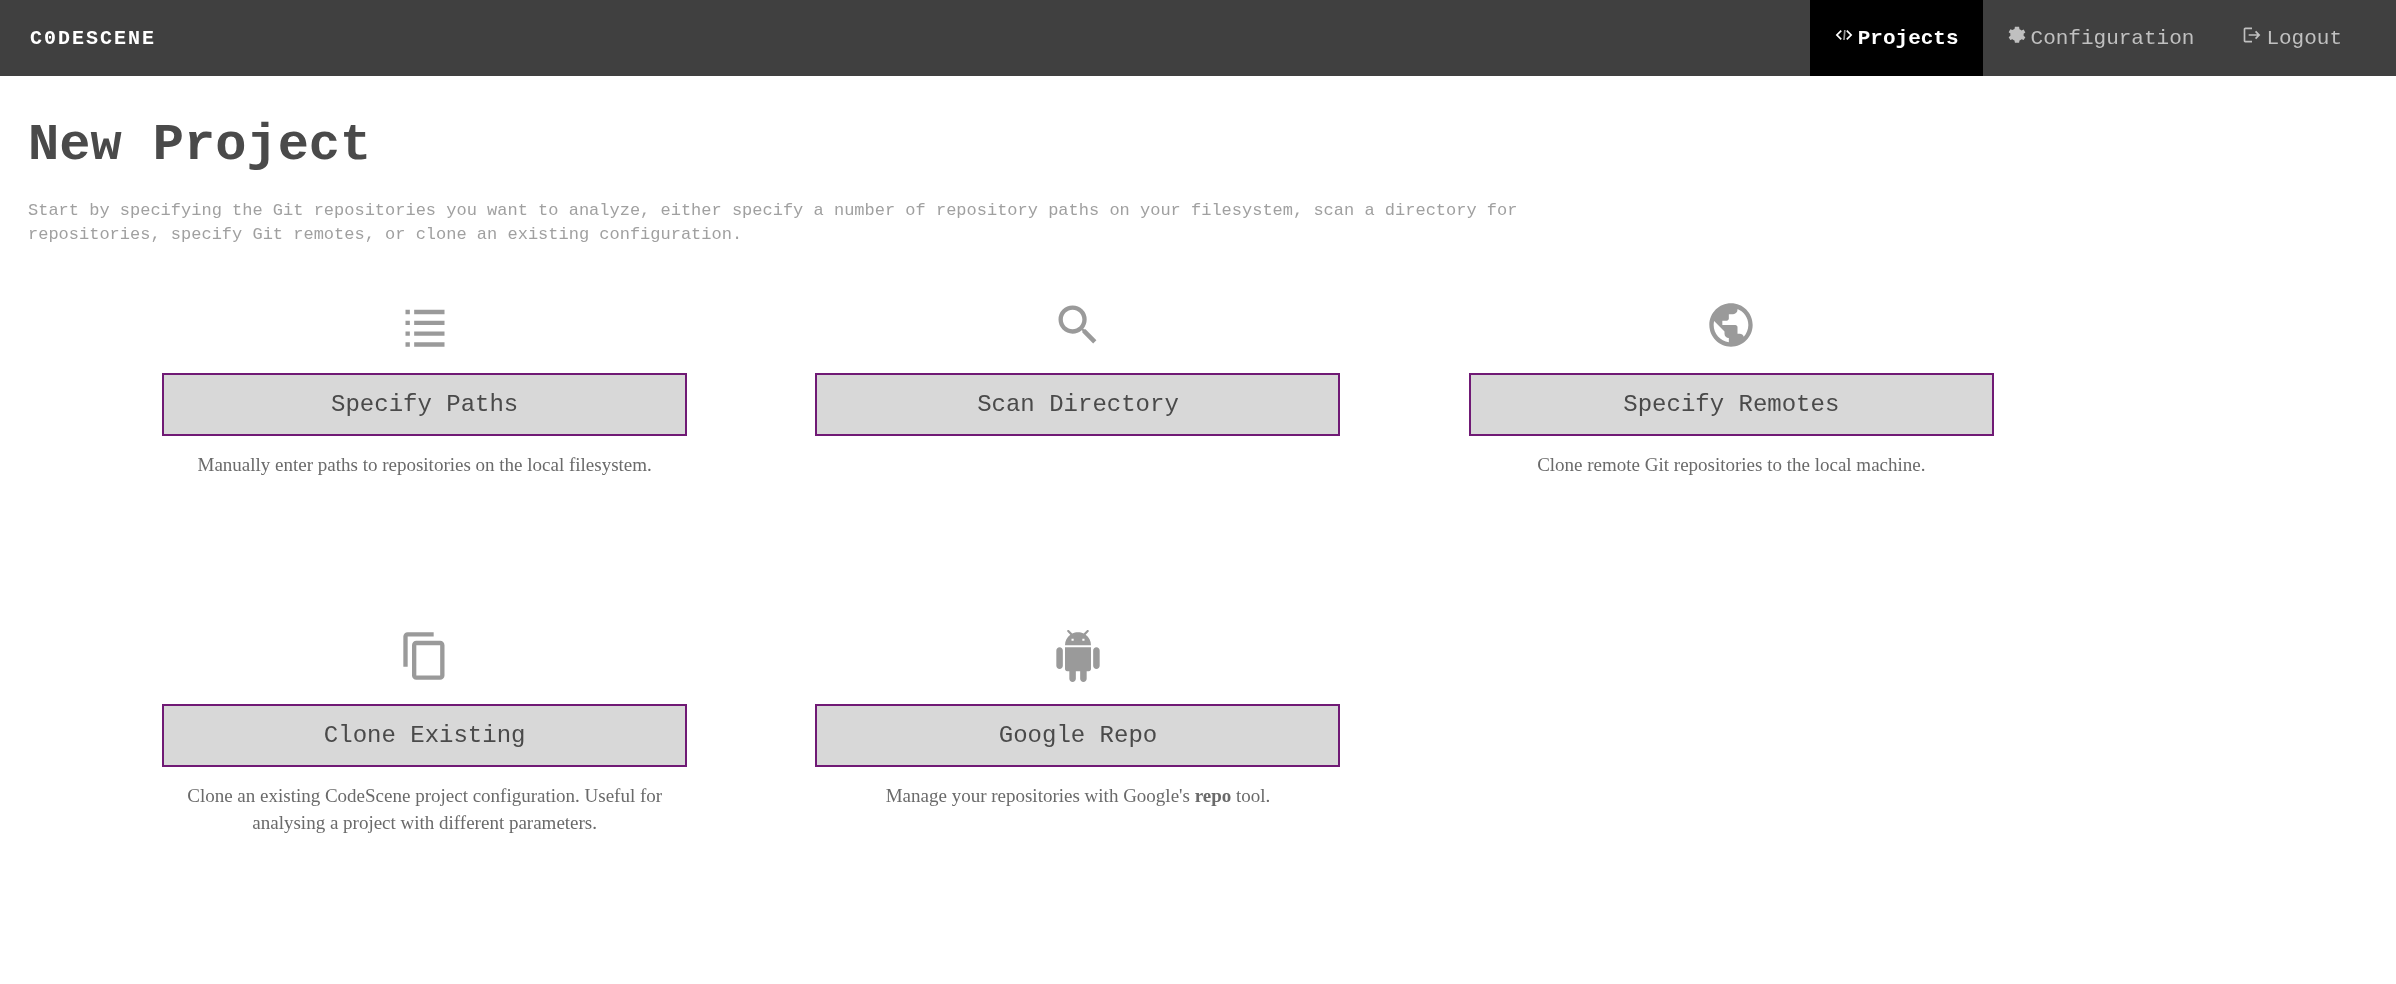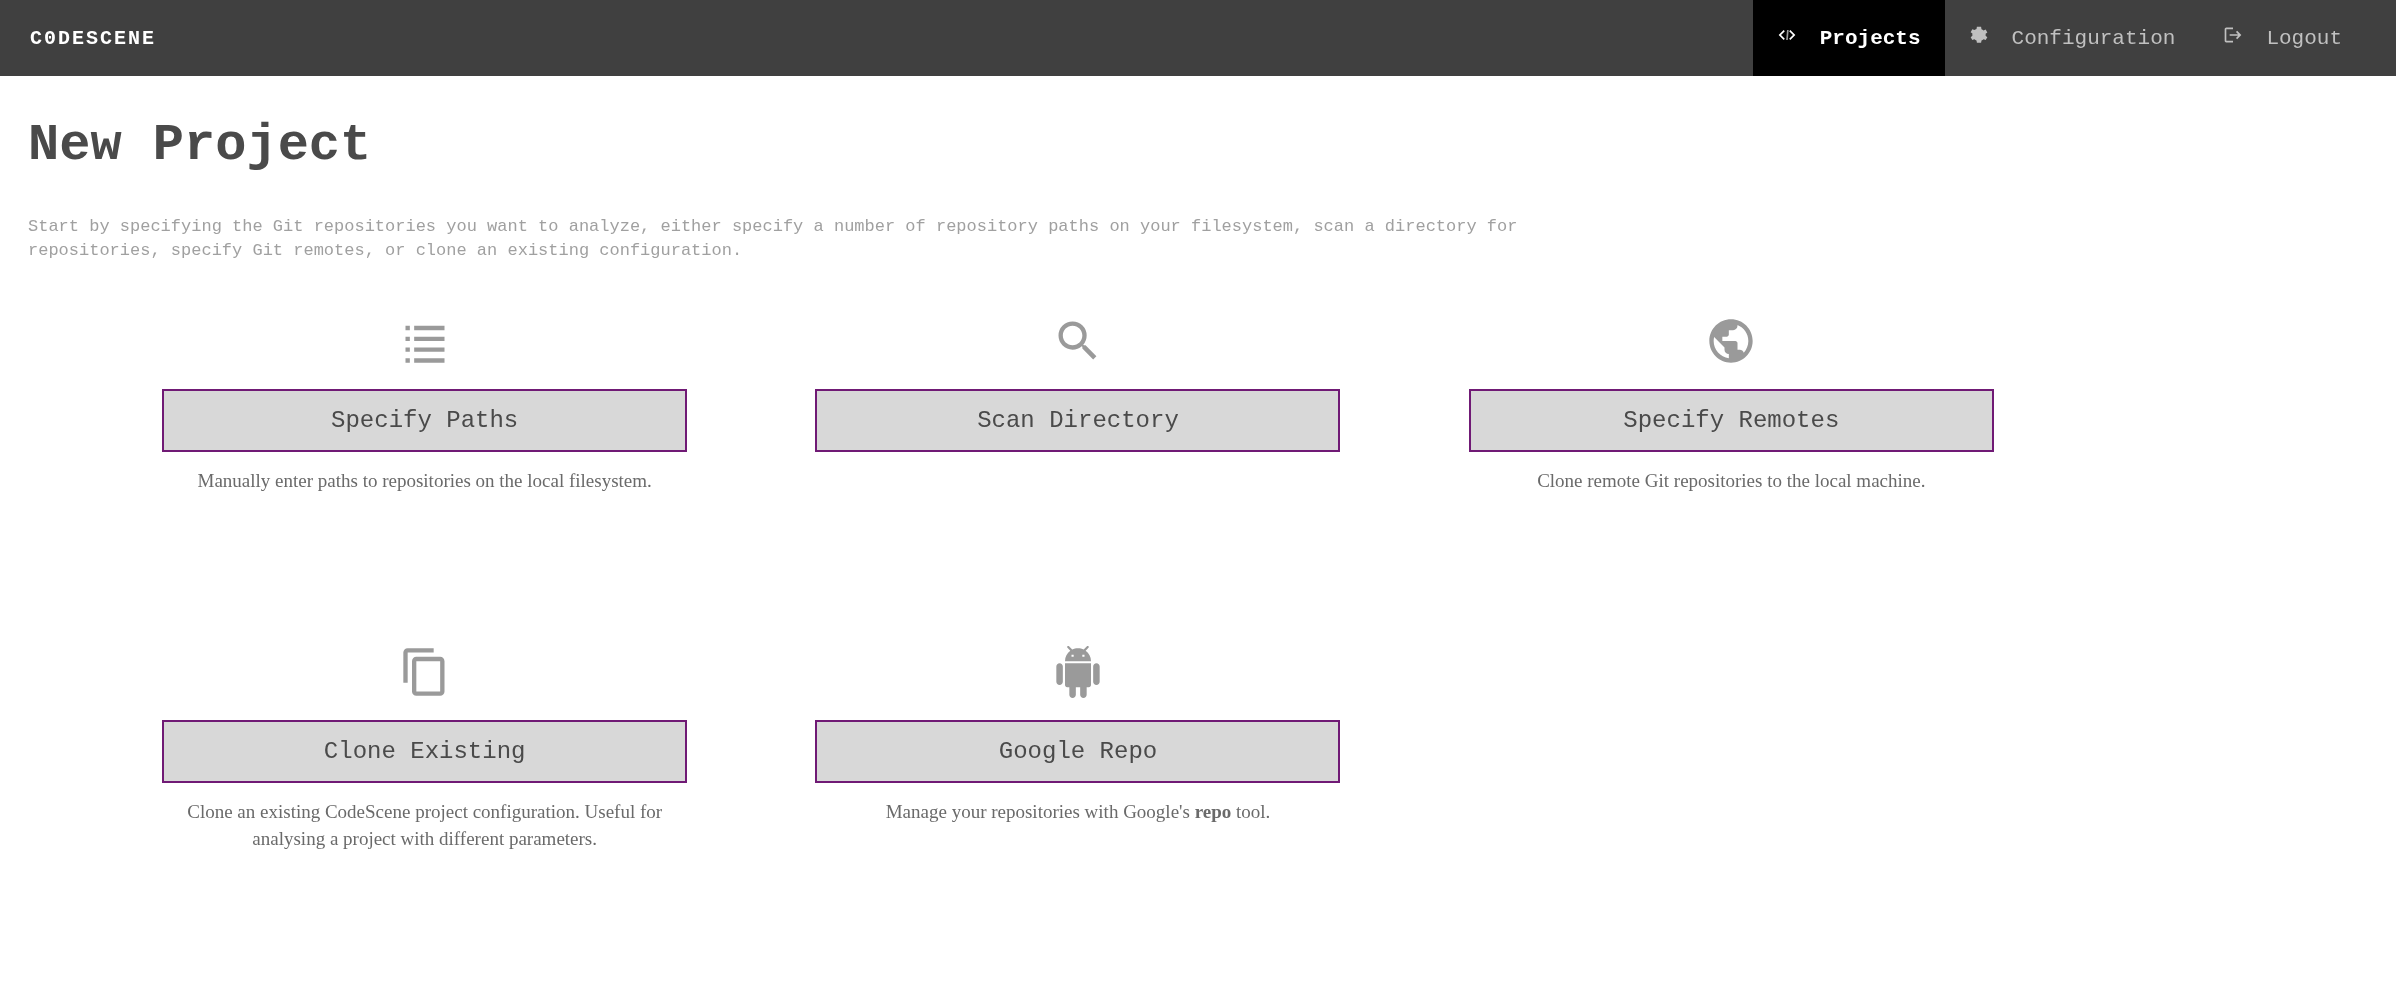--- a/index.html
+++ b/index.html
@@ -33,42 +33,42 @@
     }
     .nav-item {
       display: flex;
       align-items: center;
       padding: 0 24px;
       color: #c0c0c0;
       font-size: 21px;
       font-family: "Courier New", monospace;
       cursor: pointer;
       height: 100%;
-      gap: 23px;
+      gap: 4px;
     }
     .nav-item.active {
       background: #000;
       color: #fff;
       font-weight: bold;
     }
     .nav-item svg {
       width: 20px;
       height: 20px;
       fill: currentColor;
     }
     .main-content {
       padding: 40px 28px;
       max-width: 2396px;
     }
     .page-title {
       font-size: 52px;
       font-weight: bold;
       color: #4a4a4a;
       font-family: "Courier New", monospace;
-      margin-bottom: 40px;
+      margin-bottom: 24px;
     }
     .page-description {
       font-size: 17px;
       color: #a0a0a0;
       font-family: "Courier New", monospace;
       line-height: 1.4;
       max-width: 1560px;
       margin-bottom: 50px;
     }
     .options-grid {

